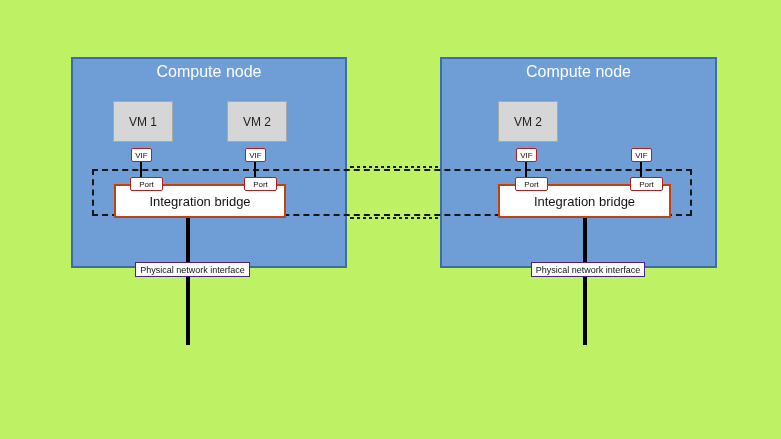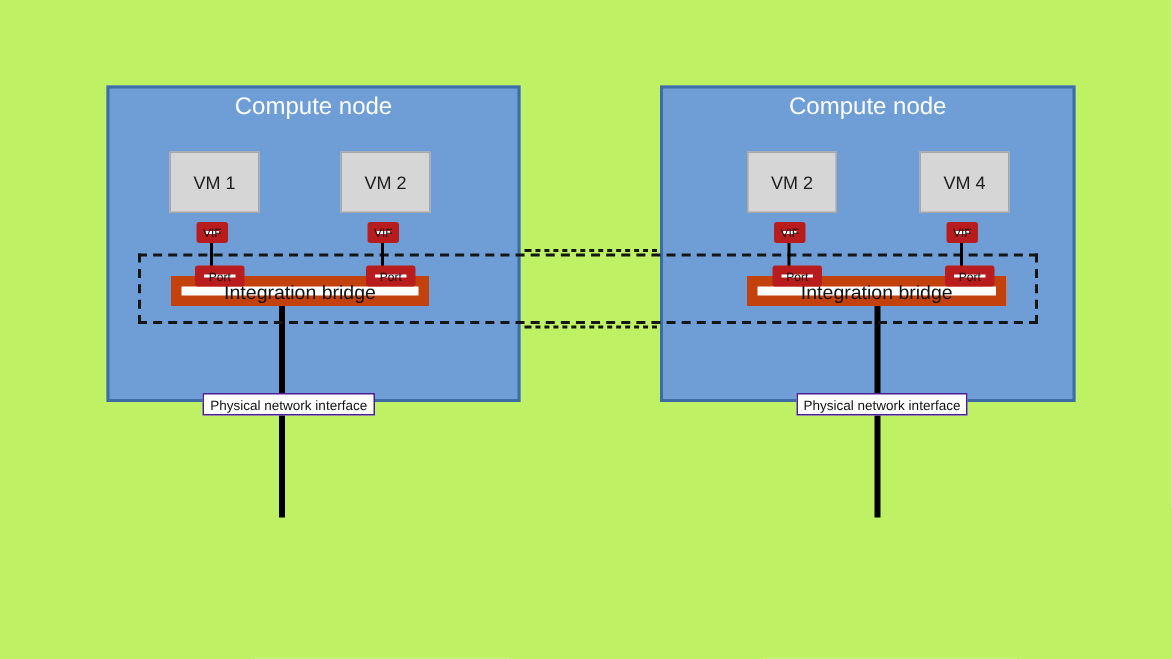--- a/index.html
+++ b/index.html
@@ -48,21 +48,21 @@
   .node-l .vm-a{left:40px;}
   .node-l .vm-b{left:154px;}
   .node-r .vm-a{left:56px;}
   .node-r .vm-b{left:171px;}
 
   
   .smallbox{
     position:absolute;
     width:21px;height:14px;
     background:#ffffff;
-    border:6px solid #b91c1c;
+    border:1px solid #b91c1c;
     border-radius:2px;
     box-sizing:border-box;
     display:flex;align-items:center;justify-content:center;
     font-size:8px;color:#111;
     z-index:4;
   }
   .vif{top:89px;}
   .port{top:118px;width:33px;}
   .node-l .vif-a{left:58px;}
   .node-l .vif-b{left:172px;}
@@ -81,23 +81,23 @@
     z-index:3;
   }
   .node-l .vl-a{left:67px;}
   .node-l .vl-b{left:181px;}
   .node-r .vl-a{left:83px;}
   .node-r .vl-b{left:198px;}
 
   
   .bridge{
     position:absolute;
-    top:125px;height:20px;
+    top:125px;height:34px;
     background:#ffffff;
-    border:7px solid #c2410c;
+    border:2px solid #c2410c;
     box-sizing:border-box;
     display:flex;align-items:center;justify-content:center;
     font-size:13px;color:#121212;
     z-index:3;
   }
   .node-l .bridge{left:41px;width:172px;}
   .node-r .bridge{left:56px;width:173px;}
 
   
   #tunnel-rect{
@@ -176,21 +176,20 @@
     <div class="smallbox vif vif-a">VIF</div>
     <div class="smallbox vif vif-b">VIF</div>
     <div class="smallbox port port-a">Port</div>
     <div class="smallbox port port-b">Port</div>
     <div class="bridge">Integration bridge</div>
   </div>
 
   <div class="node node-r">
     <div class="node-title">Compute node</div>
     <div class="vm vm-a">VM 2</div>
-    <div class="vm vm-b">VM 4</div>
     <div class="vline vl-a"></div>
     <div class="vline vl-b"></div>
     <div class="smallbox vif vif-a">VIF</div>
     <div class="smallbox vif vif-b">VIF</div>
     <div class="smallbox port port-a">Port</div>
     <div class="smallbox port port-b">Port</div>
     <div class="bridge">Integration bridge</div>
   </div>
 
   <div id="pni-l" class="pni">Physical network interface</div>

